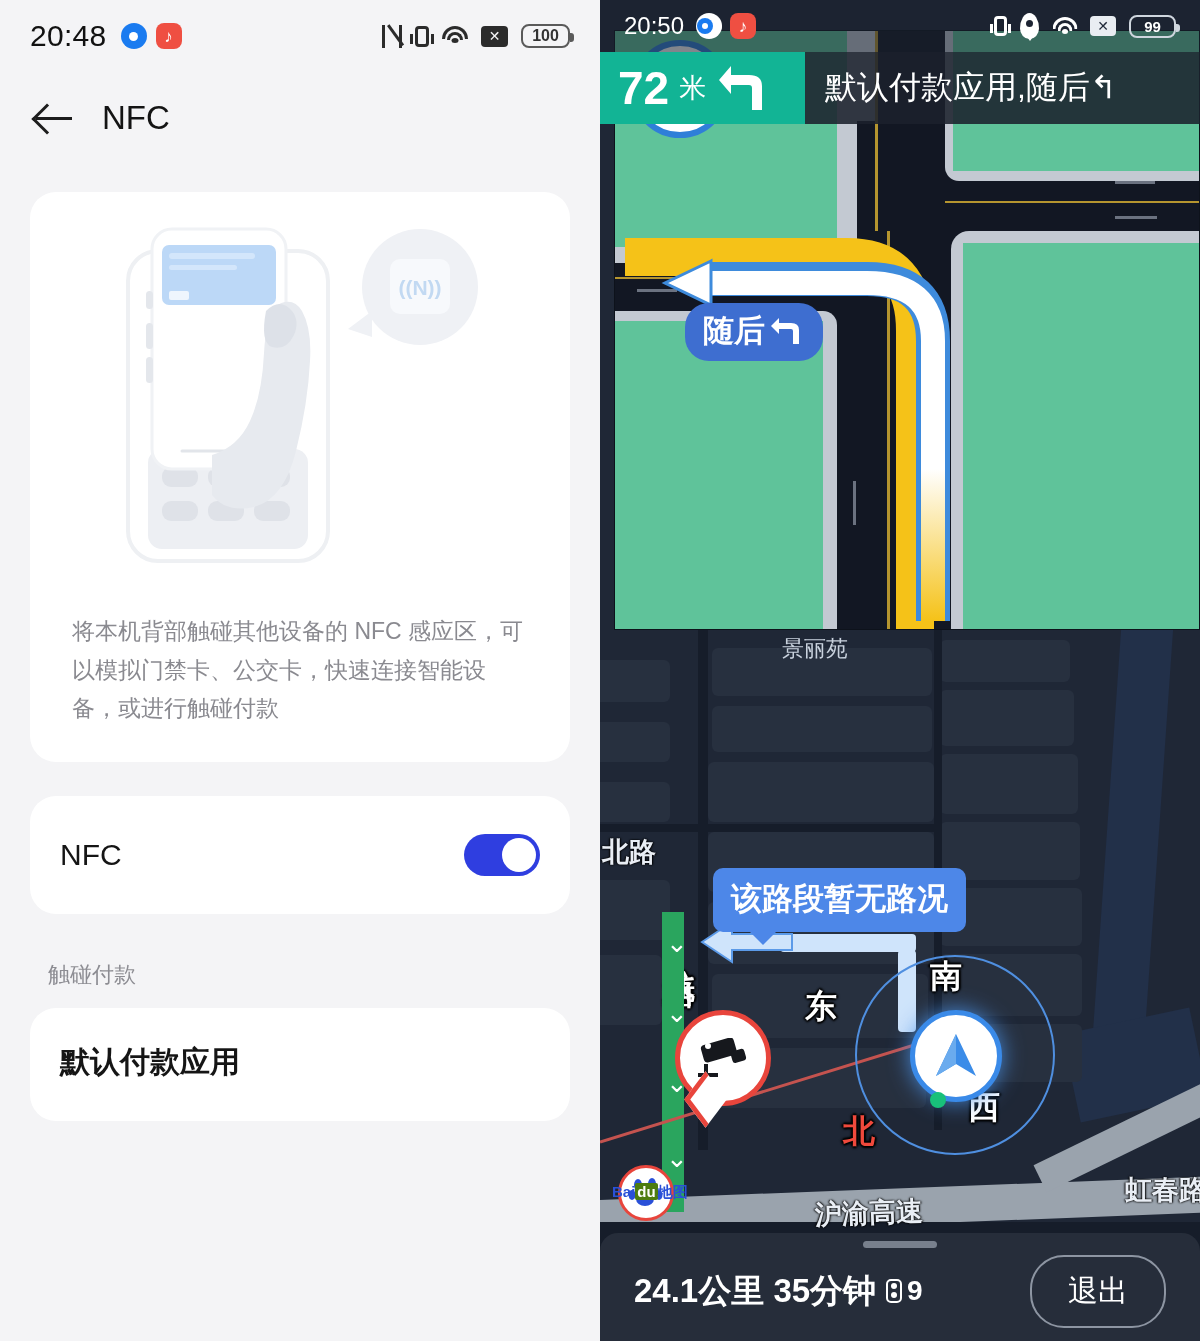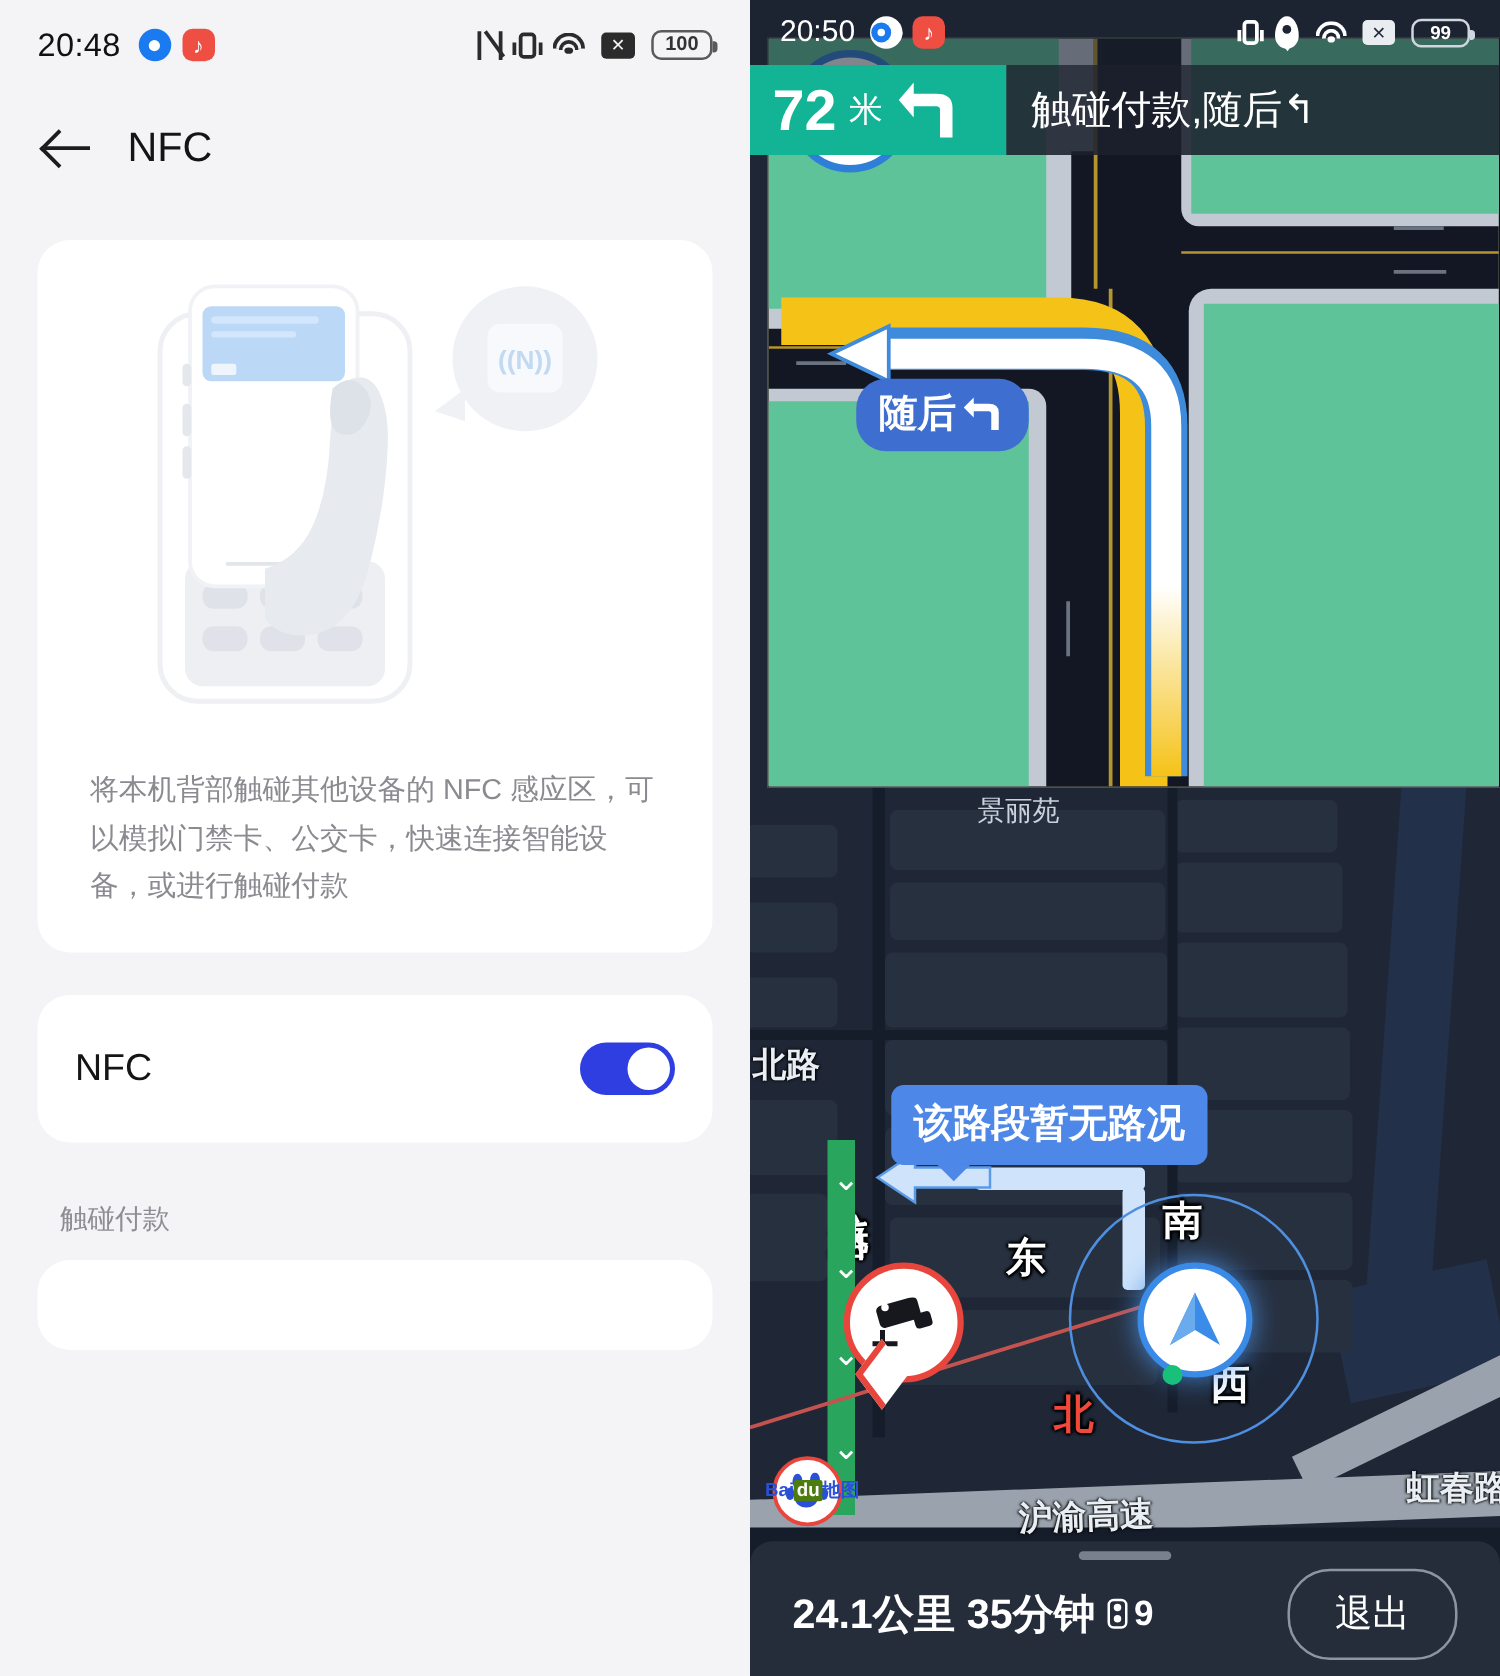--- a/index.html
+++ b/index.html
@@ -14,21 +14,21 @@
   .left {
     width: 600px; height: 1341px;
     background: #f4f4f6;
     position: relative; overflow: hidden;
   }
   .l-statusbar {
     height: 72px; display: flex; align-items: center;
     padding: 0 30px; background: #f4f4f6;
   }
   .l-time {
-    font-size: 26px; font-weight: 500; color: #111; letter-spacing: .3px;
+    font-size: 30px; font-weight: 500; color: #111; letter-spacing: .3px;
   }
   .l-appicons { display: flex; gap: 9px; margin-left: 14px; align-items: center; }
   .appicon { width: 26px; height: 26px; border-radius: 8px; display:flex; align-items:center; justify-content:center; }
   .appicon.cam { background: #1a7bf0; border-radius: 50%; }
   .appicon.cam::after{ content:""; width:9px;height:9px;border-radius:50%;background:#fff; }
   .appicon.music { background: #ef4f42; }
   .appicon.music span { color:#fff; font-size:17px; line-height:1; }
   .l-sysicons { margin-left:auto; display:flex; align-items:center; gap: 13px; }
   .ico { display:flex; align-items:center; justify-content:center; }
   .nfc-n {
@@ -333,20 +333,21 @@
     <div class="card card-toggle">
       <div class="toggle-label">NFC</div>
       <div class="switch">
         <div class="knob"></div>
       </div>
     </div>
 
     <div class="section-label">触碰付款</div>
 
     <div class="card card-pay">
+      <div class="pay-title">默认付款应用</div>
     </div>
   </div>
 
   <div class="right">
 
     <div class="map-base">
 
       <div class="water" style="left:505px; top:630px; width:52px; height:460px; transform:skewX(-4deg);"></div>
       <div class="water" style="left:470px; top:1020px; width:130px; height:90px; transform:rotate(-12deg);"></div>
 
@@ -504,21 +505,21 @@
     <div class="nav-banner">
       <div class="nav-dist">
         <span class="nav-dist-num">72</span>
         <span class="nav-dist-unit">米</span>
         <span class="turn-arrow-box">
           <svg width="54" height="48" viewBox="0 0 54 48">
             <path d="M44 46 L44 22 Q44 11 31 11 L13 11 L13 2 L1 16 L13 30 L13 21 L31 21 Q34 21 34 24 L34 46 Z" fill="#ffffff"></path>
           </svg>
         </span>
       </div>
-      <div class="nav-text">触碰付款,随后↰</div>
+      <div class="nav-text">默认付款应用,随后↰</div>
     </div>
 
     <div class="r-statusbar">
       <div class="r-time">20:50</div>
       <div class="r-appicons">
         <div class="appicon cam" style="background:#fff;">
           <div style="width:16px;height:16px;border-radius:50%;background:#1a7bf0;display:flex;align-items:center;justify-content:center;">
             <div style="width:6px;height:6px;border-radius:50%;background:#fff;"></div>
           </div>
         </div>

